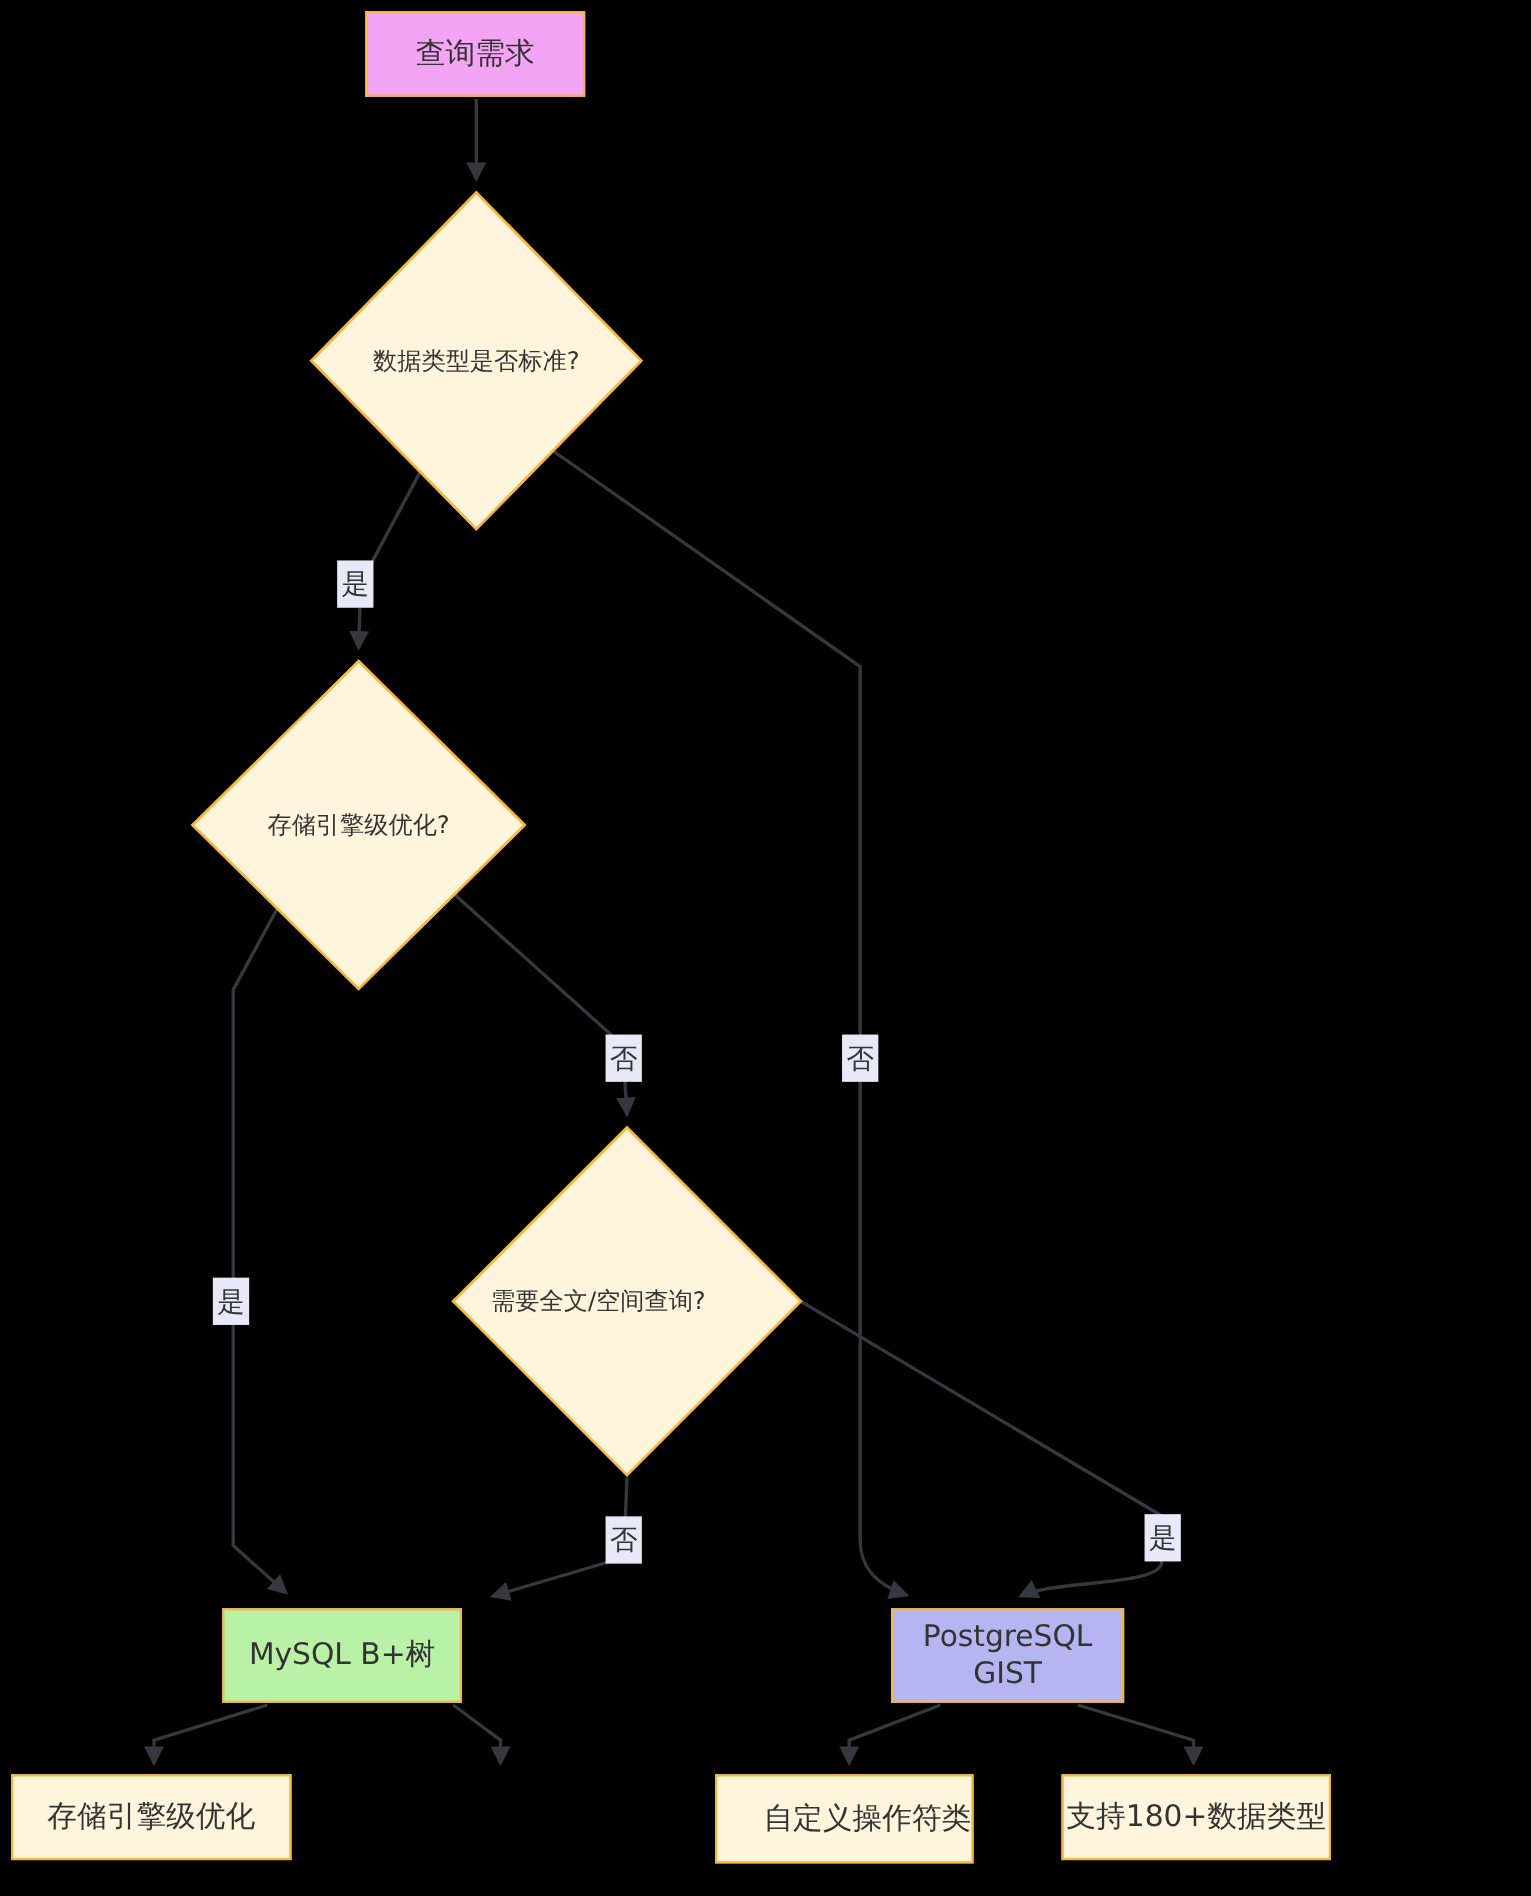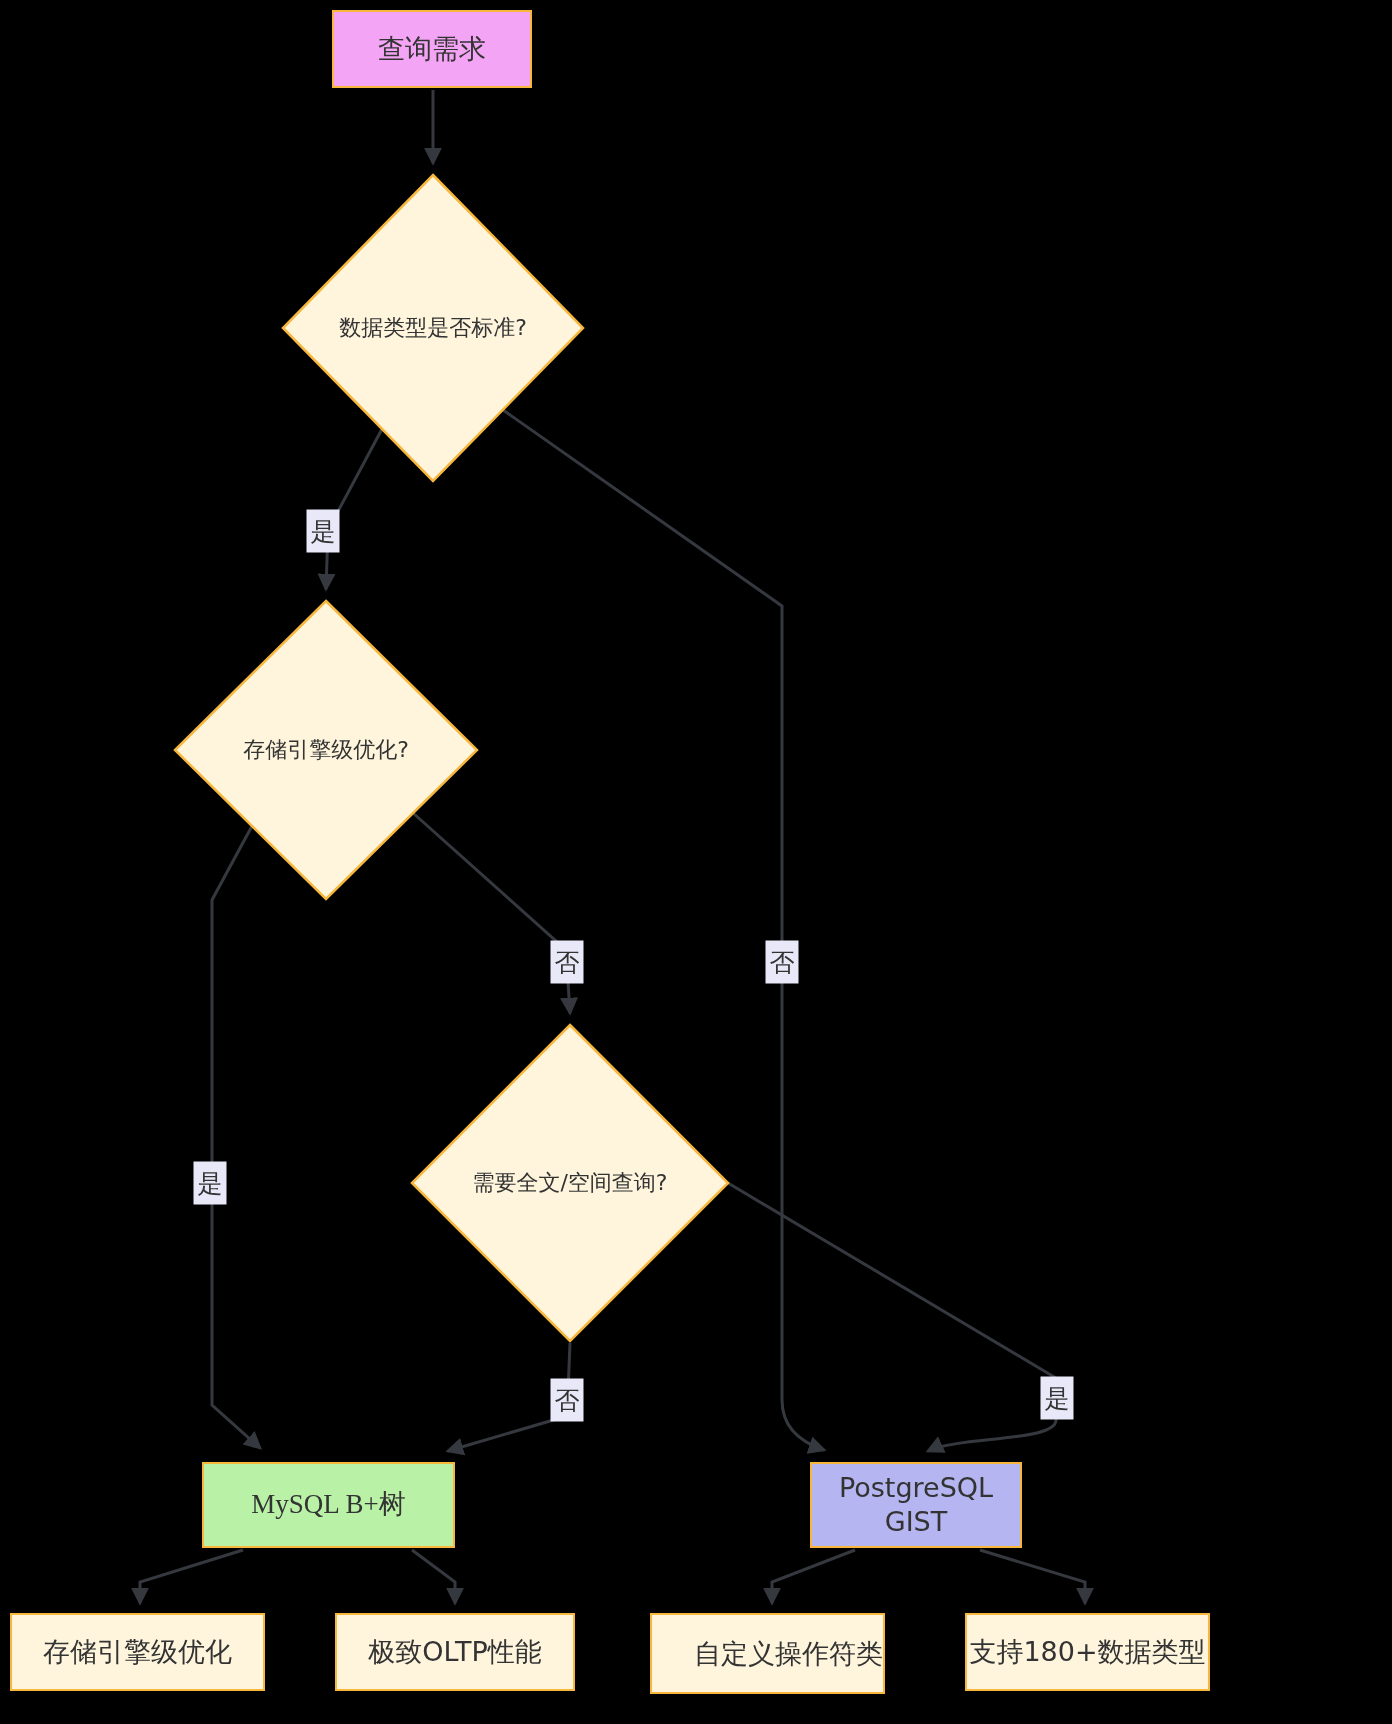--- a/index.html
+++ b/index.html
@@ -61,34 +61,31 @@
     <polygon points="326,601 477,750 326,899 175,750" fill="var(--decision-fill)" stroke="var(--node-border)" stroke-width="2.5"></polygon>
     <polygon points="570,1025 728,1183 570,1341 412,1183" fill="var(--decision-fill)" stroke="var(--node-border)" stroke-width="2.5"></polygon>
   </svg>
 
   <div class="node start" style="left:332px;top:10px;width:200px;height:78px;">
     <span>查询需求</span>
   </div>
 
   <div class="diamond-label" style="left:433px;top:328px;">数据类型是否标准?</div>
   <div class="diamond-label" style="left:326px;top:750px;">存储引擎级优化?</div>
-  <div class="diamond-label" style="left:570px;top:1183px;">需要全文/空间查询?</div>
+  <div class="diamond-label" style="left:544px;top:1183px;">需要全文/空间查询?</div>
 
-  <div class="node result-mysql" style="left:202px;top:1462px;width:253px;height:86px;font-family:Liberation Serif, serif;">
+  <div class="node result-mysql" style="left:202px;top:1462px;width:218px;height:86px;">
     <span>MySQL B+树</span>
   </div>
   <div class="node result-pg" style="left:810px;top:1462px;width:212px;height:86px;">
     <span>PostgreSQL GIST</span>
   </div>
 
   <div class="node leaf" style="left:10px;top:1613px;width:255px;height:78px;text-align:center;">
     <span>存储引擎级优化</span>
-  </div>
-  <div class="node leaf" style="left:335px;top:1613px;width:240px;height:78px;">
-    <span>极致OLTP性能</span>
   </div>
   <div class="node leaf" style="left:650px;top:1613px;width:235px;height:81px;justify-content:flex-end;">
     <span>自定义操作符类</span>
   </div>
   <div class="node leaf" style="left:965px;top:1613px;width:245px;height:78px;">
     <span>支持180+数据类型</span>
   </div>
 
   <div class="edge-label" style="left:323px;top:531px;">是</div>
   <div class="edge-label" style="left:782px;top:962px;">否</div>

